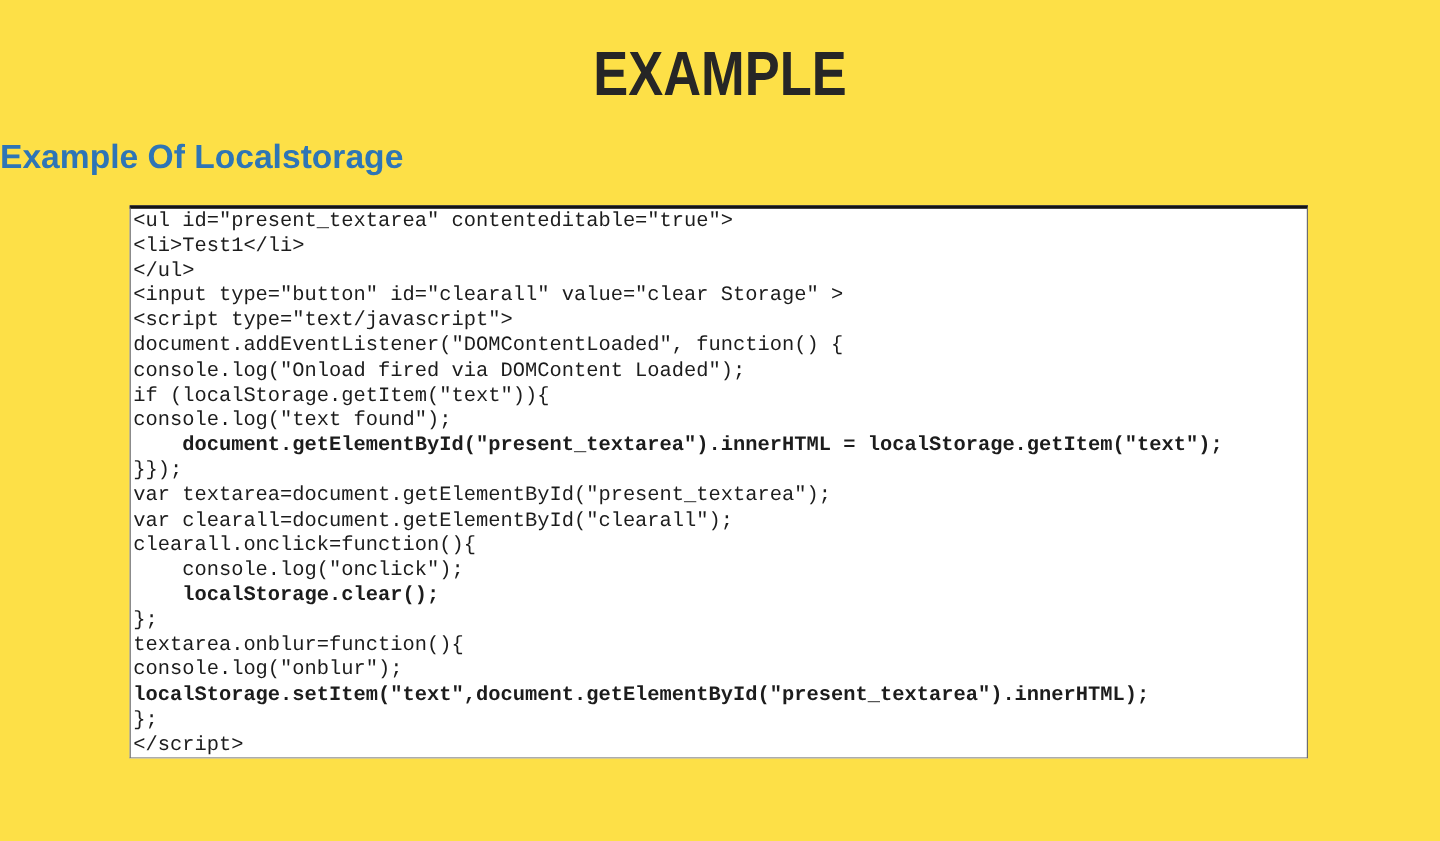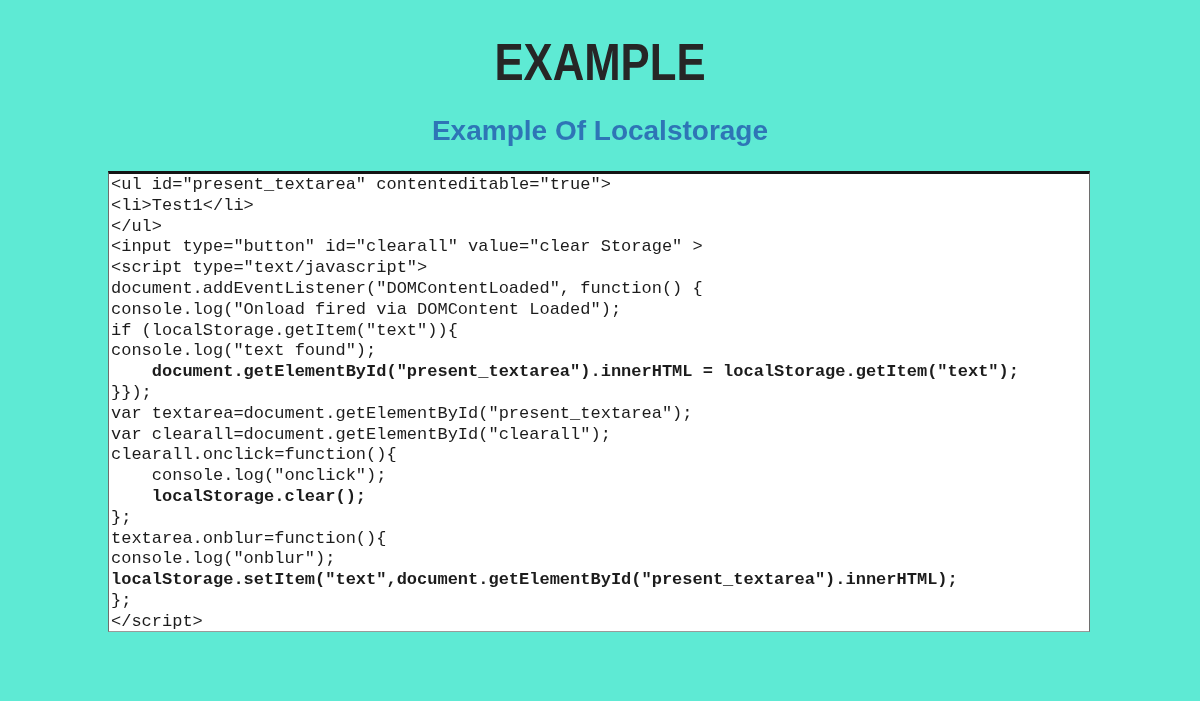--- a/index.html
+++ b/index.html
@@ -4,21 +4,21 @@
 <style>
   html, body {
     margin: 0;
     padding: 0;
     background: #ffffff;
   }
   .slide {
     position: relative;
     width: 1200px;
     height: 701px;
-    background: #5eead4;
+    background: #fde047;
     overflow: hidden;
   }
   .title {
     position: absolute;
     top: 36px;
     left: 0;
     width: 1200px;
     text-align: center;
     font-family: "Liberation Sans", "DejaVu Sans", sans-serif;
     font-weight: bold;
@@ -26,21 +26,21 @@
     line-height: 1.0;
     color: #262626;
     transform: scaleX(0.84);
     letter-spacing: 0px;
   }
   .subtitle {
     position: absolute;
     top: 114px;
     left: 0;
     width: 1200px;
-    text-align: center;
+    text-align: left;
     font-family: "Liberation Sans", "DejaVu Sans", sans-serif;
     font-weight: bold;
     font-size: 28px;
     line-height: 1.2;
     color: #2E75B6;
   }
   .code-box {
     position: absolute;
     left: 108px;
     top: 171px;

